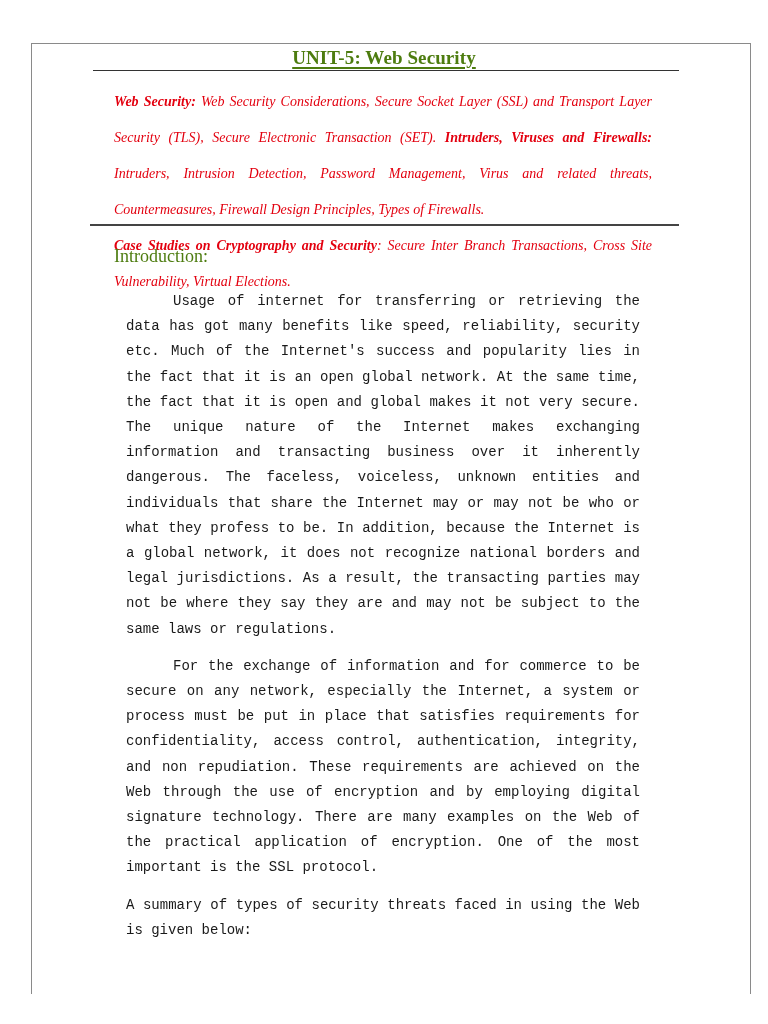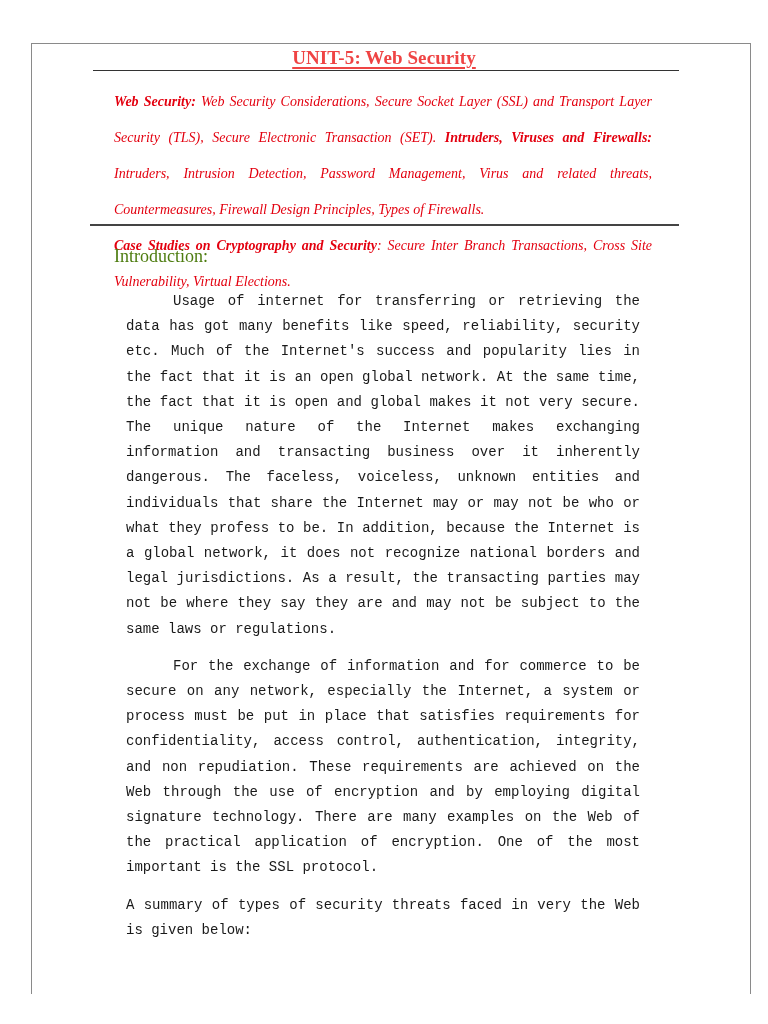--- a/index.html
+++ b/index.html
@@ -4,21 +4,21 @@
 <style>
   html, body { margin: 0; padding: 0; background: #ffffff; }
   body { width: 768px; height: 1024px; position: relative; overflow: hidden; font-family: "Liberation Serif", serif; }
   .page-border {
     position: absolute; left: 31px; top: 43px; width: 720px; height: 951px;
     border-left: 1.5px solid #8a8a8a; border-right: 1.5px solid #8a8a8a; border-top: 1.5px solid #8a8a8a;
     box-sizing: border-box;
   }
   .title {
     position: absolute; left: 0; width: 768px; top: 47px; text-align: center;
-    font-family: "Liberation Serif", serif; font-weight: bold; font-size: 19px; color: #ef4444;
+    font-family: "Liberation Serif", serif; font-weight: bold; font-size: 19px; color: #4d7c0f;
     letter-spacing: 0.1px;
   }
   .title span { text-decoration: underline; text-decoration-thickness: 2px; text-underline-offset: 3px; }
   .rule-top { position: absolute; left: 93px; top: 70px; width: 586px; height: 0; border-top: 1.5px solid #333; }
   .syllabus {
     position: absolute; left: 114px; top: 84px; width: 538px;
     font-family: "Liberation Serif", serif; font-style: italic; font-size: 14px; line-height: 36px;
     color: #e3000f; text-align: justify;
   }
   .syllabus b { font-weight: bold; }
@@ -46,14 +46,14 @@
 <div class="syllabus">
   <b>Web Security:</b><span> Web Security Considerations, Secure Socket Layer (SSL) and Transport Layer Security (TLS), Secure Electronic Transaction (SET). </span><b>Intruders, Viruses and Firewalls:</b><span> Intruders, Intrusion Detection, Password Management, Virus and related threats, Countermeasures, Firewall Design Principles, Types of Firewalls.</span><br><b>Case Studies on Cryptography and Security</b><span>: Secure Inter Branch Transactions, Cross Site Vulnerability, Virtual Elections.</span>
 </div>
 <div class="rule-bottom"></div>
 
 <div class="section-heading">Introduction:</div>
 
 <div class="body-text">
   <p class="indent">Usage of internet for transferring or retrieving the data has got many benefits like speed, reliability, security etc. Much of the Internet's success and popularity lies in the fact that it is an open global network. At the same time, the fact that it is open and global makes it not very secure. The unique nature of the Internet makes exchanging information and transacting business over it inherently dangerous. The faceless, voiceless, unknown entities and individuals that share the Internet may or may not be who or what they profess to be. In addition, because the Internet is a global network, it does not recognize national borders and legal jurisdictions. As a result, the transacting parties may not be where they say they are and may not be subject to the same laws or regulations.</p>
   <p class="indent">For the exchange of information and for commerce to be secure on any network, especially the Internet, a system or process must be put in place that satisfies requirements for confidentiality, access control, authentication, integrity, and non repudiation. These requirements are achieved on the Web through the use of encryption  and by employing digital signature technology. There are many examples on the Web of the  practical application of encryption. One of the most important is the SSL protocol.</p>
-  <p>A summary of types of security threats faced in very the Web is given below:</p>
+  <p>A summary of types of security threats faced in using the Web is given below:</p>
 </div>
 
 </body></html>

